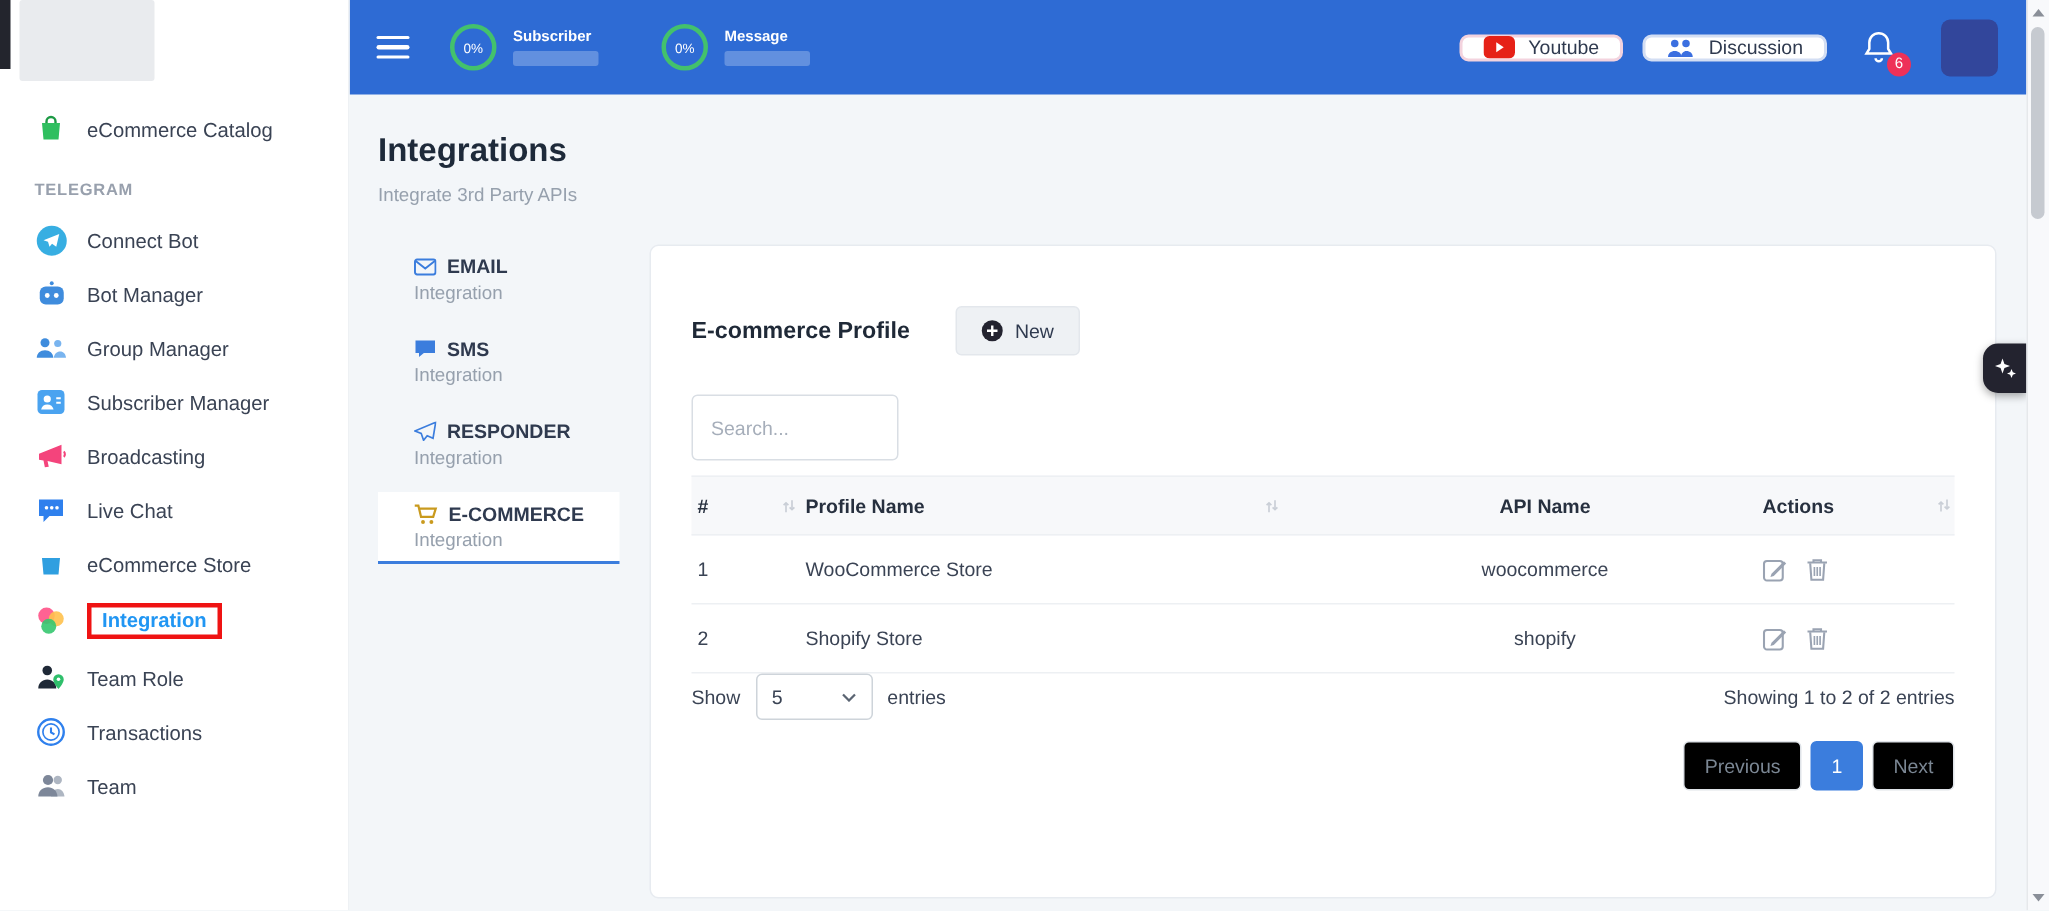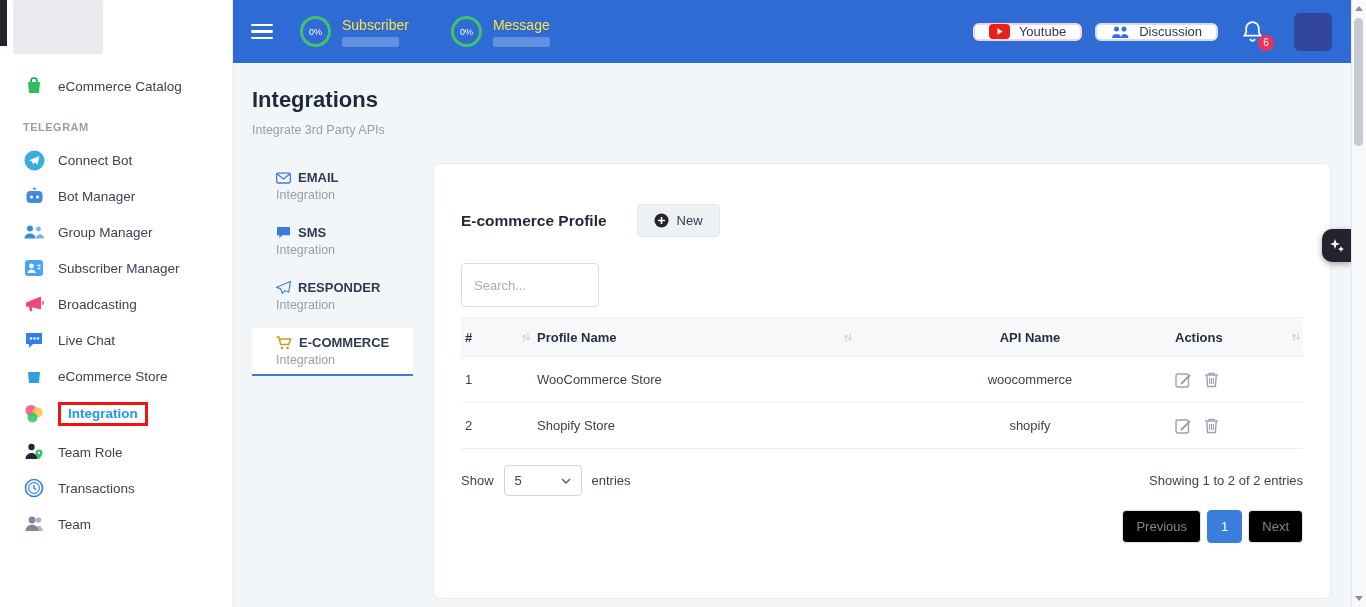--- a/index.html
+++ b/index.html
@@ -17,21 +17,21 @@
   .sic { width:22px; height:22px; flex:0 0 22px; display:flex; align-items:center; justify-content:center; }
   .hl-red { border:3px solid var(--highlight-red,#ef1313); padding:1px 7px 2px 7px; color:var(--active-link-blue,#2196f3); font-weight:bold; }
 
   
   .topbar { position:absolute; left:233px; top:0; right:15px; height:63px; background:var(--topbar-bg,#2e6bd4); display:flex; align-items:center; z-index:4; }
   .burger { margin-left:18px; width:22px; cursor:pointer; }
   .burger i { display:block; height:2.5px; background:#fff; margin:4px 0; border-radius:2px; }
   .stat { display:flex; align-items:center; gap:11px; margin-left:27px; }
   .stat.second { margin-left:42px; }
   .ring { width:31px; height:31px; border-radius:50%; border:3px solid var(--ring-green,#43c16c); color:#fff; font-size:9px; display:flex; align-items:center; justify-content:center; }
-  .stat-label { color:#fde047; font-weight:normal; font-size:14px; }
+  .stat-label { color:#ffffff; font-weight:bold; font-size:10px; }
   .stat-bar { width:57px; height:10px; background:rgba(255,255,255,.25); border-radius:2px; margin-top:4px; }
   .top-right { margin-left:auto; display:flex; align-items:center; margin-right:19px; }
   .top-btn { display:flex; align-items:center; gap:9px; background:#fff; height:18px; padding:0 14px; border-radius:6px; font-size:13px; color:#2f3a4f; cursor:pointer; }
   .btn-youtube { border:2px solid #f3d3de; }
   .btn-discussion { border:2px solid #d3def3; margin-left:13px; }
   .bell-wrap { position:relative; margin-left:24px; cursor:pointer; width:22px; height:24px; }
   .bell-badge { position:absolute; right:-10px; bottom:-7px; background:var(--badge-red,#ee3158); color:#fff; min-width:16px; height:16px; border-radius:50%; font-size:10px; display:flex; align-items:center; justify-content:center; }
   .avatar { width:38px; height:38px; border-radius:6px; background:#32469b; margin-left:30px; cursor:pointer; }
 
   
@@ -57,21 +57,21 @@
   .t-row { display:flex; align-items:center; }
   .t-head { background:#f7f8fa; border-top:1px solid #edf0f3; border-bottom:1px solid #edf0f3; height:40px; font-weight:bold; font-size:13px; color:#27303f; cursor:default; }
   .t-body-row { height:46px; border-bottom:1px solid #edf0f3; font-size:13px; color:#3a4354; }
   .c-num { width:76px; display:flex; justify-content:space-between; align-items:center; padding:0 6px 0 4px; }
   .c-profile { flex:1; display:flex; justify-content:space-between; align-items:center; padding-right:32px; }
   .c-api { width:290px; display:flex; justify-content:center; align-items:flex-start; position:relative; }
   .c-actions { width:128px; display:flex; align-items:center; gap:12px; position:relative; }
   .sort-abs { position:absolute; right:2px; top:50%; transform:translateY(-50%); }
   .icon-btn { background:none; border:none; cursor:pointer; padding:0; display:flex; align-items:center; }
 
-  .table-foot { display:flex; justify-content:space-between; align-items:center; margin-top:16px; }
+  .table-foot { display:flex; justify-content:space-between; align-items:center; margin-top:0; }
   .show-group { display:flex; align-items:center; gap:10px; font-size:13px; color:#3a4354; }
   .fake-select { width:78px; height:31px; border:1px solid #ced4da; border-radius:4px; background:#fff; display:flex; align-items:center; justify-content:space-between; padding:0 10px; font-size:13px; color:#3a4354; cursor:pointer; }
   .showing-text { font-size:13px; color:#3a4354; }
   .pagination { display:flex; justify-content:flex-end; gap:6px; margin-top:14px; }
   .page-btn { border:1px solid #dfe3e8; background:#000000; color:#7b8794; font-size:13px; padding:8px 13px; border-radius:4px; cursor:pointer; font-family:"Liberation Sans",sans-serif; }
   .page-btn.current { background:var(--accent-blue,#3b7ddd); border-color:var(--accent-blue,#3b7ddd); color:#fff; }
 
   
   .ai-fab { position:absolute; right:15px; top:229px; width:29px; height:33px; background:#23232f; border-radius:10px 0 0 10px; display:flex; align-items:center; justify-content:center; cursor:pointer; z-index:9; box-shadow:0 2px 6px rgba(0,0,0,.35); }
   .scrollbar { position:absolute; right:0; top:0; bottom:0; width:15px; background:#f8f9fb; border-left:1px solid #e6e8eb; z-index:10; }

